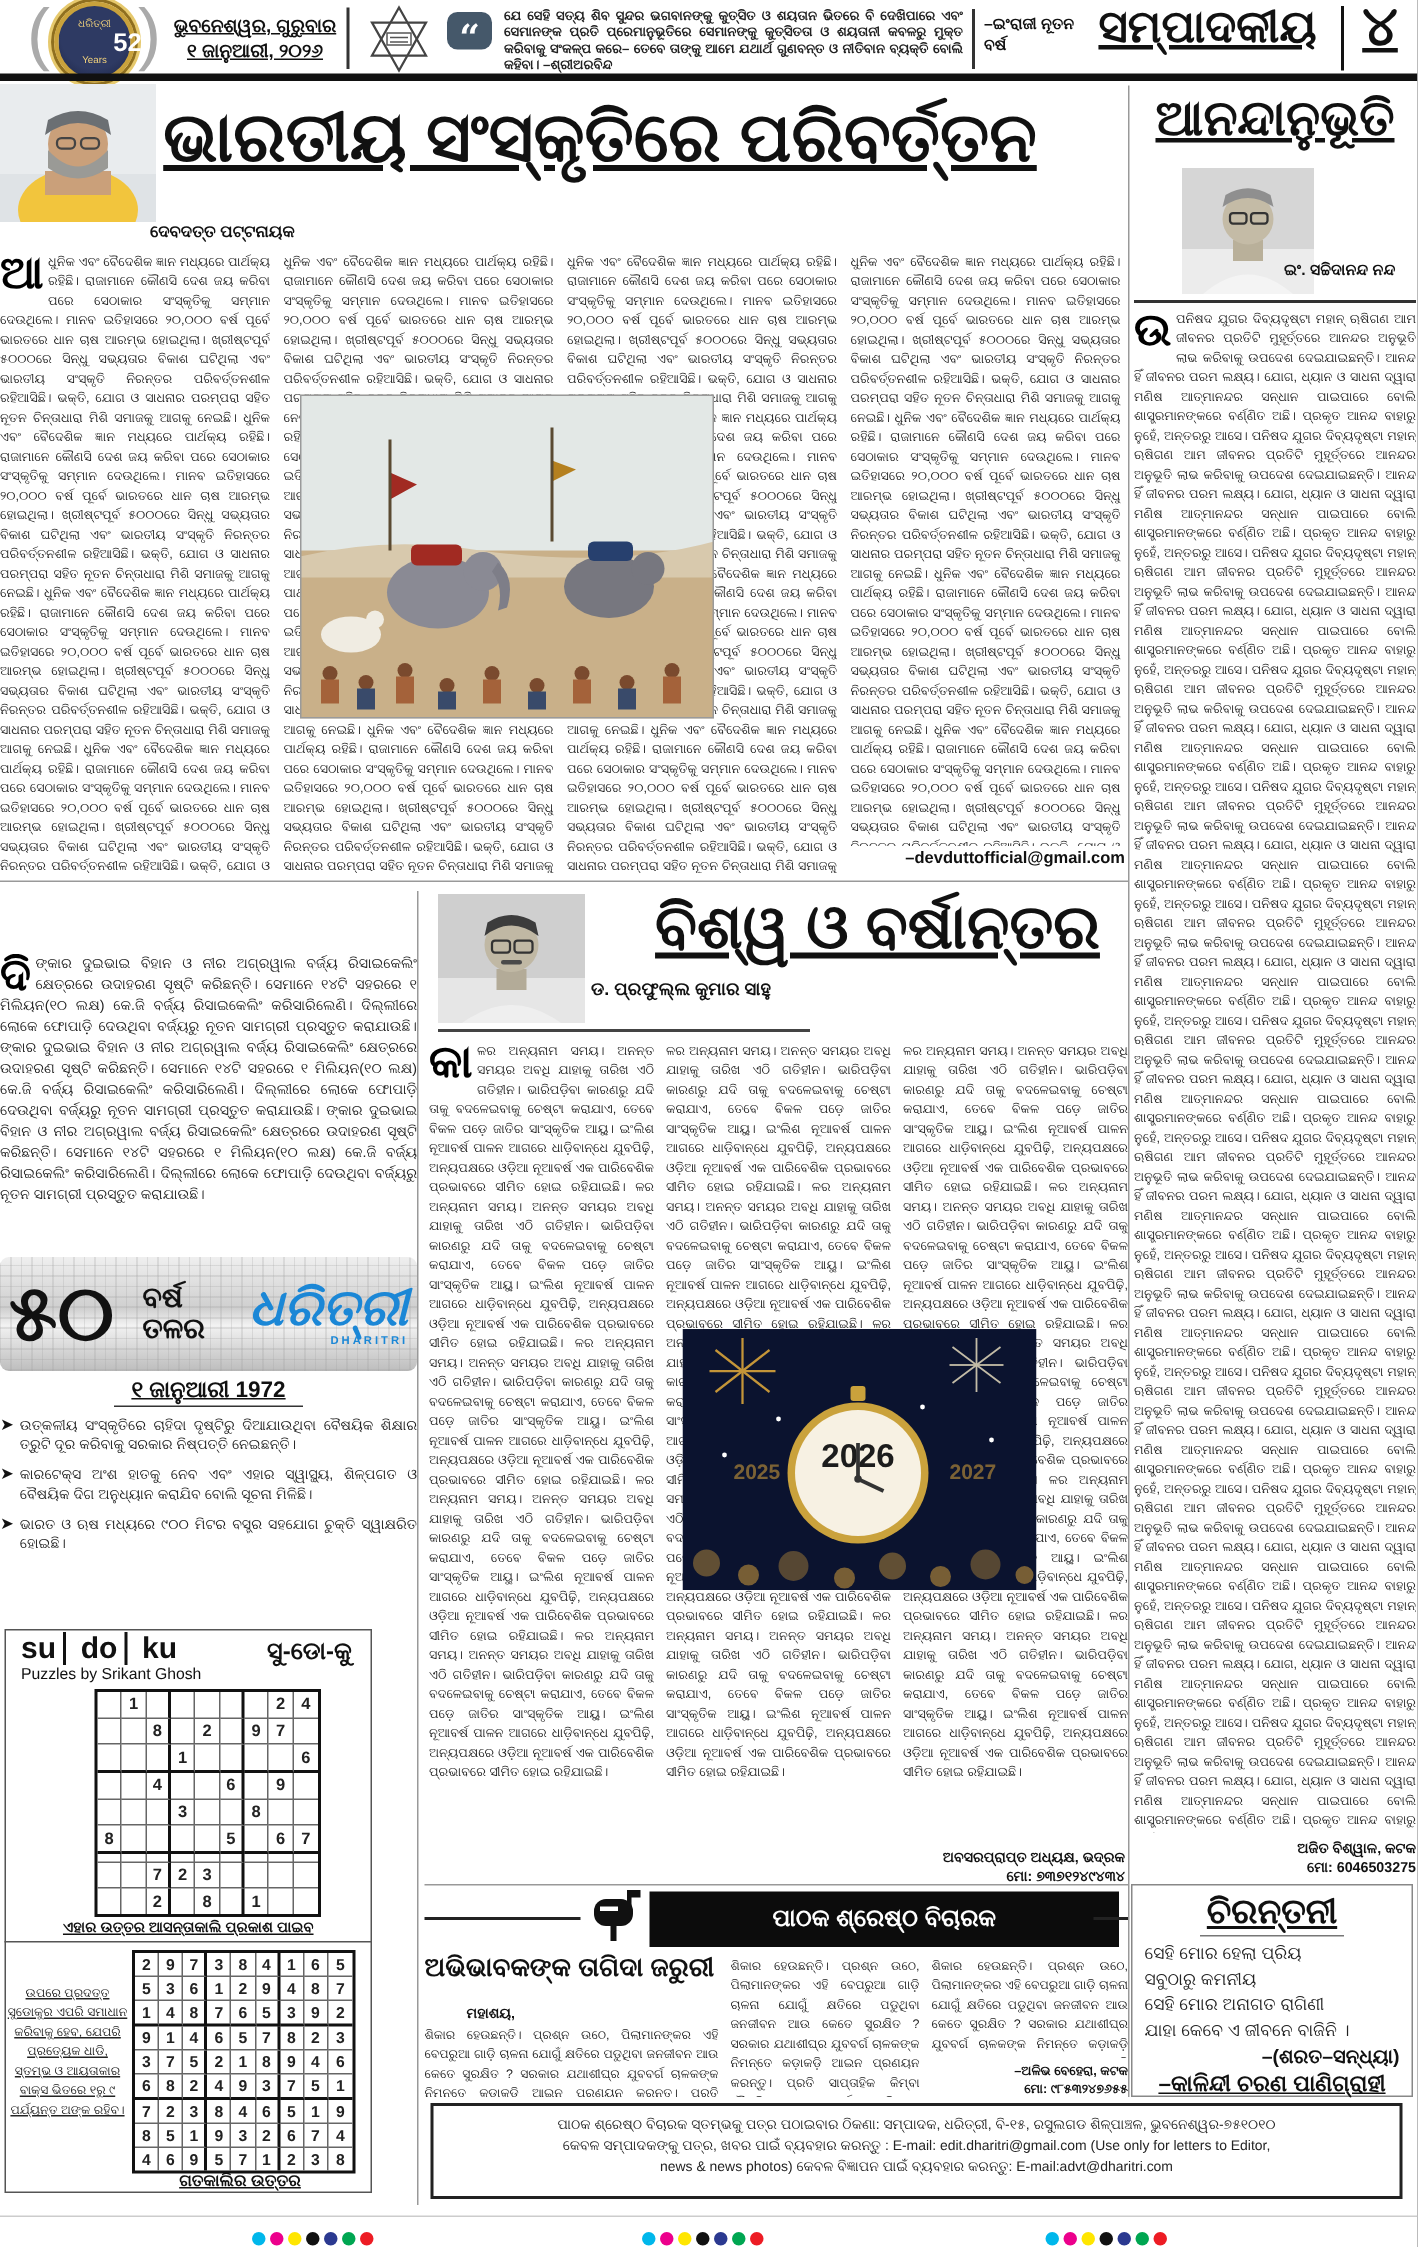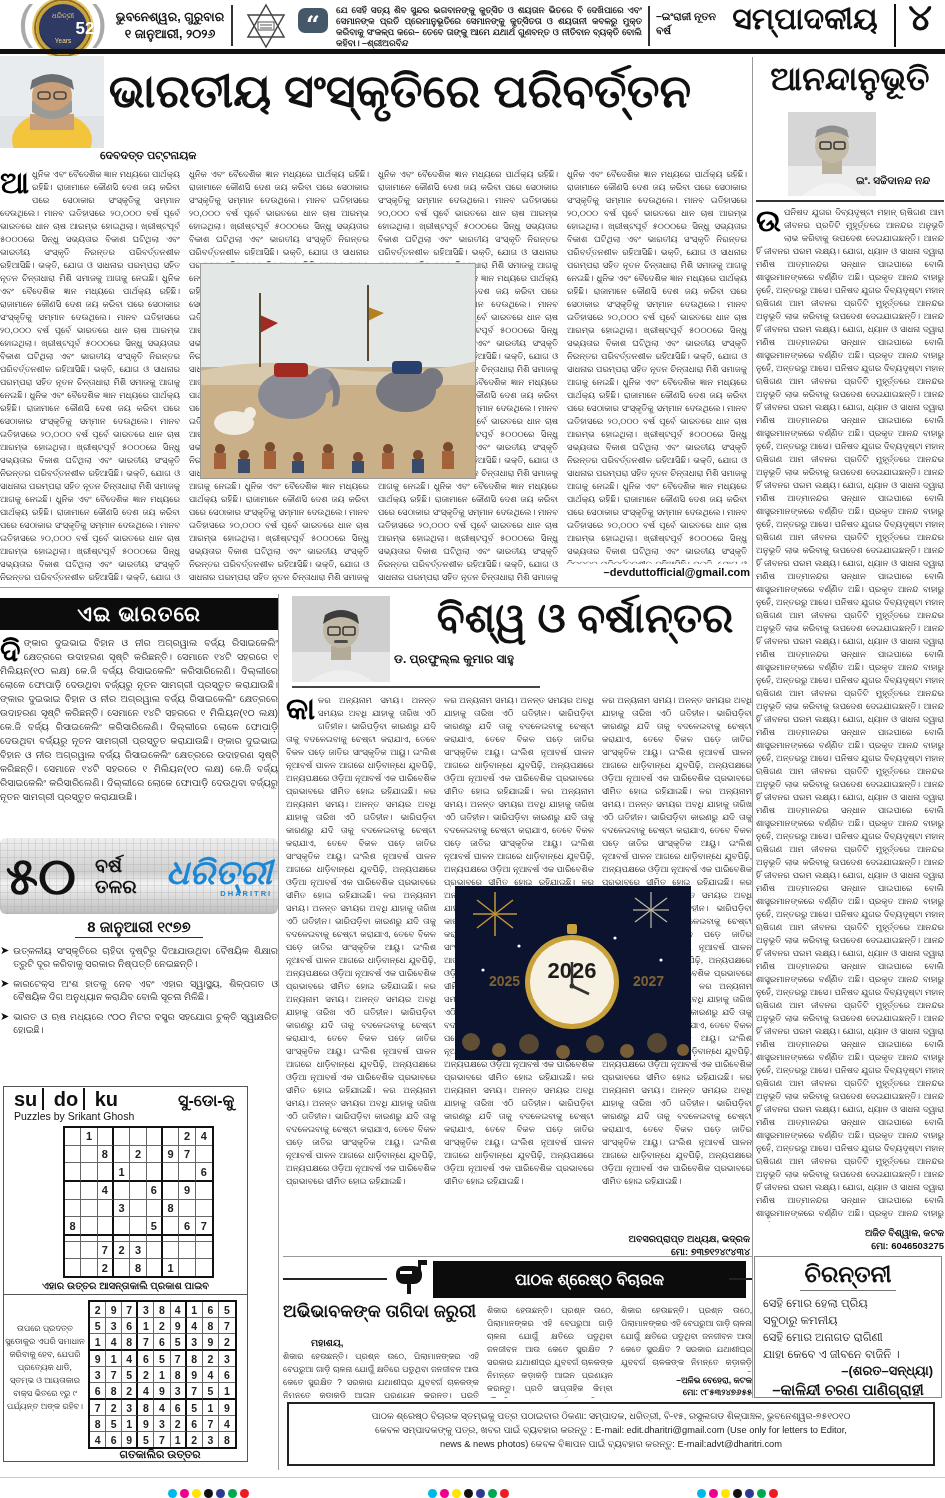--- a/index.html
+++ b/index.html
@@ -1,20 +1,20 @@
 <!DOCTYPE html>
 <html><head>
 <meta charset="utf-8">
 <style>
   html,body{margin:0;padding:0;background:#888;}
   #page{position:relative;width:945px;height:1498px;background:#fff;overflow:hidden;
         font-family:"Liberation Sans","DejaVu Sans",sans-serif;color:#111;}
   .abs{position:absolute;}
   .b{font-weight:700;}
-  .ctr{text-align:center;}
+  .ctr{text-align:center;text-decoration:underline;}
   .just{text-align:justify;}
   .body-txt{font-size:8.5px;line-height:13px;overflow:hidden;color:#222;}
   .dropcap{float:left;font-size:30px;line-height:26px;font-weight:700;padding:2px 3px 0 0;color:#000;}
   .rule-h{background:#111;}
   .rule-thin{background:#999;}
   .banner{background:#0c0c0c;color:#fff;display:flex;align-items:center;justify-content:center;}
   
   .sgrid{display:grid;border:2px solid #111;background:#fff;}
   .sgrid .cell{display:flex;align-items:center;justify-content:center;font-weight:700;
                border-right:1px solid #666;border-bottom:1px solid #666;color:#222;}
@@ -183,35 +183,34 @@
   <div class="abs b" style="left:856px;top:174px;width:88px;font-size:10.5px;line-height:13px;">ଇଂ. ସଚ୍ଚିଦାନନ୍ଦ ନନ୍ଦ</div>
   <div class="abs" style="left:756px;top:200px;width:188px;height:2px;background:#333;"></div>
   <div class="abs body-txt just" style="left:756px;top:206px;width:188px;height:1016px;">
     <span class="dropcap">ଉ</span><span>ପନିଷଦ ଯୁଗର ଦିବ୍ୟଦୃଷ୍ଟା ମହାନ୍ ଋଷିଗଣ ଆମ ଜୀବନର ପ୍ରତିଟି ମୁହୂର୍ତ୍ତରେ ଆନନ୍ଦର ଅନୁଭୂତି ଲାଭ କରିବାକୁ ଉପଦେଶ ଦେଇଯାଇଛନ୍ତି। ଆନନ୍ଦ ହିଁ ଜୀବନର ପରମ ଲକ୍ଷ୍ୟ। ଯୋଗ, ଧ୍ୟାନ ଓ ସାଧନା ଦ୍ୱାରା ମଣିଷ ଆତ୍ମାନନ୍ଦର ସନ୍ଧାନ ପାଇପାରେ ବୋଲି ଶାସ୍ତ୍ରମାନଙ୍କରେ ବର୍ଣ୍ଣିତ ଅଛି। ପ୍ରକୃତ ଆନନ୍ଦ ବାହାରୁ ନୁହେଁ, ଅନ୍ତରରୁ ଆସେ। ପନିଷଦ ଯୁଗର ଦିବ୍ୟଦୃଷ୍ଟା ମହାନ୍ ଋଷିଗଣ ଆମ ଜୀବନର ପ୍ରତିଟି ମୁହୂର୍ତ୍ତରେ ଆନନ୍ଦର ଅନୁଭୂତି ଲାଭ କରିବାକୁ ଉପଦେଶ ଦେଇଯାଇଛନ୍ତି। ଆନନ୍ଦ ହିଁ ଜୀବନର ପରମ ଲକ୍ଷ୍ୟ। ଯୋଗ, ଧ୍ୟାନ ଓ ସାଧନା ଦ୍ୱାରା ମଣିଷ ଆତ୍ମାନନ୍ଦର ସନ୍ଧାନ ପାଇପାରେ ବୋଲି ଶାସ୍ତ୍ରମାନଙ୍କରେ ବର୍ଣ୍ଣିତ ଅଛି। ପ୍ରକୃତ ଆନନ୍ଦ ବାହାରୁ ନୁହେଁ, ଅନ୍ତରରୁ ଆସେ। ପନିଷଦ ଯୁଗର ଦିବ୍ୟଦୃଷ୍ଟା ମହାନ୍ ଋଷିଗଣ ଆମ ଜୀବନର ପ୍ରତିଟି ମୁହୂର୍ତ୍ତରେ ଆନନ୍ଦର ଅନୁଭୂତି ଲାଭ କରିବାକୁ ଉପଦେଶ ଦେଇଯାଇଛନ୍ତି। ଆନନ୍ଦ ହିଁ ଜୀବନର ପରମ ଲକ୍ଷ୍ୟ। ଯୋଗ, ଧ୍ୟାନ ଓ ସାଧନା ଦ୍ୱାରା ମଣିଷ ଆତ୍ମାନନ୍ଦର ସନ୍ଧାନ ପାଇପାରେ ବୋଲି ଶାସ୍ତ୍ରମାନଙ୍କରେ ବର୍ଣ୍ଣିତ ଅଛି। ପ୍ରକୃତ ଆନନ୍ଦ ବାହାରୁ ନୁହେଁ, ଅନ୍ତରରୁ ଆସେ। ପନିଷଦ ଯୁଗର ଦିବ୍ୟଦୃଷ୍ଟା ମହାନ୍ ଋଷିଗଣ ଆମ ଜୀବନର ପ୍ରତିଟି ମୁହୂର୍ତ୍ତରେ ଆନନ୍ଦର ଅନୁଭୂତି ଲାଭ କରିବାକୁ ଉପଦେଶ ଦେଇଯାଇଛନ୍ତି। ଆନନ୍ଦ ହିଁ ଜୀବନର ପରମ ଲକ୍ଷ୍ୟ। ଯୋଗ, ଧ୍ୟାନ ଓ ସାଧନା ଦ୍ୱାରା ମଣିଷ ଆତ୍ମାନନ୍ଦର ସନ୍ଧାନ ପାଇପାରେ ବୋଲି ଶାସ୍ତ୍ରମାନଙ୍କରେ ବର୍ଣ୍ଣିତ ଅଛି। ପ୍ରକୃତ ଆନନ୍ଦ ବାହାରୁ ନୁହେଁ, ଅନ୍ତରରୁ ଆସେ। ପନିଷଦ ଯୁଗର ଦିବ୍ୟଦୃଷ୍ଟା ମହାନ୍ ଋଷିଗଣ ଆମ ଜୀବନର ପ୍ରତିଟି ମୁହୂର୍ତ୍ତରେ ଆନନ୍ଦର ଅନୁଭୂତି ଲାଭ କରିବାକୁ ଉପଦେଶ ଦେଇଯାଇଛନ୍ତି। ଆନନ୍ଦ ହିଁ ଜୀବନର ପରମ ଲକ୍ଷ୍ୟ। ଯୋଗ, ଧ୍ୟାନ ଓ ସାଧନା ଦ୍ୱାରା ମଣିଷ ଆତ୍ମାନନ୍ଦର ସନ୍ଧାନ ପାଇପାରେ ବୋଲି ଶାସ୍ତ୍ରମାନଙ୍କରେ ବର୍ଣ୍ଣିତ ଅଛି। ପ୍ରକୃତ ଆନନ୍ଦ ବାହାରୁ ନୁହେଁ, ଅନ୍ତରରୁ ଆସେ। ପନିଷଦ ଯୁଗର ଦିବ୍ୟଦୃଷ୍ଟା ମହାନ୍ ଋଷିଗଣ ଆମ ଜୀବନର ପ୍ରତିଟି ମୁହୂର୍ତ୍ତରେ ଆନନ୍ଦର ଅନୁଭୂତି ଲାଭ କରିବାକୁ ଉପଦେଶ ଦେଇଯାଇଛନ୍ତି। ଆନନ୍ଦ ହିଁ ଜୀବନର ପରମ ଲକ୍ଷ୍ୟ। ଯୋଗ, ଧ୍ୟାନ ଓ ସାଧନା ଦ୍ୱାରା ମଣିଷ ଆତ୍ମାନନ୍ଦର ସନ୍ଧାନ ପାଇପାରେ ବୋଲି ଶାସ୍ତ୍ରମାନଙ୍କରେ ବର୍ଣ୍ଣିତ ଅଛି। ପ୍ରକୃତ ଆନନ୍ଦ ବାହାରୁ ନୁହେଁ, ଅନ୍ତରରୁ ଆସେ। ପନିଷଦ ଯୁଗର ଦିବ୍ୟଦୃଷ୍ଟା ମହାନ୍ ଋଷିଗଣ ଆମ ଜୀବନର ପ୍ରତିଟି ମୁହୂର୍ତ୍ତରେ ଆନନ୍ଦର ଅନୁଭୂତି ଲାଭ କରିବାକୁ ଉପଦେଶ ଦେଇଯାଇଛନ୍ତି। ଆନନ୍ଦ ହିଁ ଜୀବନର ପରମ ଲକ୍ଷ୍ୟ। ଯୋଗ, ଧ୍ୟାନ ଓ ସାଧନା ଦ୍ୱାରା ମଣିଷ ଆତ୍ମାନନ୍ଦର ସନ୍ଧାନ ପାଇପାରେ ବୋଲି ଶାସ୍ତ୍ରମାନଙ୍କରେ ବର୍ଣ୍ଣିତ ଅଛି। ପ୍ରକୃତ ଆନନ୍ଦ ବାହାରୁ ନୁହେଁ, ଅନ୍ତରରୁ ଆସେ। ପନିଷଦ ଯୁଗର ଦିବ୍ୟଦୃଷ୍ଟା ମହାନ୍ ଋଷିଗଣ ଆମ ଜୀବନର ପ୍ରତିଟି ମୁହୂର୍ତ୍ତରେ ଆନନ୍ଦର ଅନୁଭୂତି ଲାଭ କରିବାକୁ ଉପଦେଶ ଦେଇଯାଇଛନ୍ତି। ଆନନ୍ଦ ହିଁ ଜୀବନର ପରମ ଲକ୍ଷ୍ୟ। ଯୋଗ, ଧ୍ୟାନ ଓ ସାଧନା ଦ୍ୱାରା ମଣିଷ ଆତ୍ମାନନ୍ଦର ସନ୍ଧାନ ପାଇପାରେ ବୋଲି ଶାସ୍ତ୍ରମାନଙ୍କରେ ବର୍ଣ୍ଣିତ ଅଛି। ପ୍ରକୃତ ଆନନ୍ଦ ବାହାରୁ ନୁହେଁ, ଅନ୍ତରରୁ ଆସେ। ପନିଷଦ ଯୁଗର ଦିବ୍ୟଦୃଷ୍ଟା ମହାନ୍ ଋଷିଗଣ ଆମ ଜୀବନର ପ୍ରତିଟି ମୁହୂର୍ତ୍ତରେ ଆନନ୍ଦର ଅନୁଭୂତି ଲାଭ କରିବାକୁ ଉପଦେଶ ଦେଇଯାଇଛନ୍ତି। ଆନନ୍ଦ ହିଁ ଜୀବନର ପରମ ଲକ୍ଷ୍ୟ। ଯୋଗ, ଧ୍ୟାନ ଓ ସାଧନା ଦ୍ୱାରା ମଣିଷ ଆତ୍ମାନନ୍ଦର ସନ୍ଧାନ ପାଇପାରେ ବୋଲି ଶାସ୍ତ୍ରମାନଙ୍କରେ ବର୍ଣ୍ଣିତ ଅଛି। ପ୍ରକୃତ ଆନନ୍ଦ ବାହାରୁ ନୁହେଁ, ଅନ୍ତରରୁ ଆସେ। ପନିଷଦ ଯୁଗର ଦିବ୍ୟଦୃଷ୍ଟା ମହାନ୍ ଋଷିଗଣ ଆମ ଜୀବନର ପ୍ରତିଟି ମୁହୂର୍ତ୍ତରେ ଆନନ୍ଦର ଅନୁଭୂତି ଲାଭ କରିବାକୁ ଉପଦେଶ ଦେଇଯାଇଛନ୍ତି। ଆନନ୍ଦ ହିଁ ଜୀବନର ପରମ ଲକ୍ଷ୍ୟ। ଯୋଗ, ଧ୍ୟାନ ଓ ସାଧନା ଦ୍ୱାରା ମଣିଷ ଆତ୍ମାନନ୍ଦର ସନ୍ଧାନ ପାଇପାରେ ବୋଲି ଶାସ୍ତ୍ରମାନଙ୍କରେ ବର୍ଣ୍ଣିତ ଅଛି। ପ୍ରକୃତ ଆନନ୍ଦ ବାହାରୁ ନୁହେଁ, ଅନ୍ତରରୁ ଆସେ। ପନିଷଦ ଯୁଗର ଦିବ୍ୟଦୃଷ୍ଟା ମହାନ୍ ଋଷିଗଣ ଆମ ଜୀବନର ପ୍ରତିଟି ମୁହୂର୍ତ୍ତରେ ଆନନ୍ଦର ଅନୁଭୂତି ଲାଭ କରିବାକୁ ଉପଦେଶ ଦେଇଯାଇଛନ୍ତି। ଆନନ୍ଦ ହିଁ ଜୀବନର ପରମ ଲକ୍ଷ୍ୟ। ଯୋଗ, ଧ୍ୟାନ ଓ ସାଧନା ଦ୍ୱାରା ମଣିଷ ଆତ୍ମାନନ୍ଦର ସନ୍ଧାନ ପାଇପାରେ ବୋଲି ଶାସ୍ତ୍ରମାନଙ୍କରେ ବର୍ଣ୍ଣିତ ଅଛି। ପ୍ରକୃତ ଆନନ୍ଦ ବାହାରୁ ନୁହେଁ, ଅନ୍ତରରୁ ଆସେ। ପନିଷଦ ଯୁଗର ଦିବ୍ୟଦୃଷ୍ଟା ମହାନ୍ ଋଷିଗଣ ଆମ ଜୀବନର ପ୍ରତିଟି ମୁହୂର୍ତ୍ତରେ ଆନନ୍ଦର ଅନୁଭୂତି ଲାଭ କରିବାକୁ ଉପଦେଶ ଦେଇଯାଇଛନ୍ତି। ଆନନ୍ଦ ହିଁ ଜୀବନର ପରମ ଲକ୍ଷ୍ୟ। ଯୋଗ, ଧ୍ୟାନ ଓ ସାଧନା ଦ୍ୱାରା ମଣିଷ ଆତ୍ମାନନ୍ଦର ସନ୍ଧାନ ପାଇପାରେ ବୋଲି ଶାସ୍ତ୍ରମାନଙ୍କରେ ବର୍ଣ୍ଣିତ ଅଛି। ପ୍ରକୃତ ଆନନ୍ଦ ବାହାରୁ ନୁହେଁ, ଅନ୍ତରରୁ ଆସେ। ପନିଷଦ ଯୁଗର ଦିବ୍ୟଦୃଷ୍ଟା ମହାନ୍ ଋଷିଗଣ ଆମ ଜୀବନର ପ୍ରତିଟି ମୁହୂର୍ତ୍ତରେ ଆନନ୍ଦର ଅନୁଭୂତି ଲାଭ କରିବାକୁ ଉପଦେଶ ଦେଇଯାଇଛନ୍ତି। ଆନନ୍ଦ ହିଁ ଜୀବନର ପରମ ଲକ୍ଷ୍ୟ। ଯୋଗ, ଧ୍ୟାନ ଓ ସାଧନା ଦ୍ୱାରା ମଣିଷ ଆତ୍ମାନନ୍ଦର ସନ୍ଧାନ ପାଇପାରେ ବୋଲି ଶାସ୍ତ୍ରମାନଙ୍କରେ ବର୍ଣ୍ଣିତ ଅଛି। ପ୍ରକୃତ ଆନନ୍ଦ ବାହାରୁ ନୁହେଁ, ଅନ୍ତରରୁ ଆସେ। ପନିଷଦ ଯୁଗର ଦିବ୍ୟଦୃଷ୍ଟା ମହାନ୍ ଋଷିଗଣ ଆମ ଜୀବନର ପ୍ରତିଟି ମୁହୂର୍ତ୍ତରେ ଆନନ୍ଦର ଅନୁଭୂତି ଲାଭ କରିବାକୁ ଉପଦେଶ ଦେଇଯାଇଛନ୍ତି। ଆନନ୍ଦ ହିଁ ଜୀବନର ପରମ ଲକ୍ଷ୍ୟ। ଯୋଗ, ଧ୍ୟାନ ଓ ସାଧନା ଦ୍ୱାରା ମଣିଷ ଆତ୍ମାନନ୍ଦର ସନ୍ଧାନ ପାଇପାରେ ବୋଲି ଶାସ୍ତ୍ରମାନଙ୍କରେ ବର୍ଣ୍ଣିତ ଅଛି। ପ୍ରକୃତ ଆନନ୍ଦ ବାହାରୁ ନୁହେଁ, ଅନ୍ତରରୁ ଆସେ।</span>
   </div>
   <div class="abs sig" style="left:800px;top:1226px;width:144px;font-size:9.5px;line-height:13px;">
     <div>ଅଜିତ ବିଶ୍ୱାଳ, କଟକ</div>
     <div>ମୋ: 6046503275</div>
   </div>
 
-  <div class="abs banner b" style="left:0;top:598px;width:278px;height:32px;font-size:21px;letter-spacing:1px;">ଏଇ ଭାରତରେ</div>
   <div class="abs just" style="left:0;top:636px;width:278px;height:196px;font-size:9.5px;line-height:14px;overflow:hidden;color:#222;">
     <span class="dropcap">ଦି</span><span>ଙ୍କାର ଦୁଇଭାଇ ବିହାନ ଓ ନୀର ଅଗ୍ରୱାଲ ବର୍ଜ୍ୟ ରିସାଇକେଲିଂ କ୍ଷେତ୍ରରେ ଉଦାହରଣ ସୃଷ୍ଟି କରିଛନ୍ତି। ସେମାନେ ୧୪ଟି ସହରରେ ୧ ମିଲିୟନ(୧୦ ଲକ୍ଷ) କେ.ଜି ବର୍ଜ୍ୟ ରିସାଇକେଲିଂ କରିସାରିଲେଣି। ଦିଲ୍ଲୀରେ ଲୋକେ ଫୋପାଡ଼ି ଦେଉଥିବା ବର୍ଜ୍ୟରୁ ନୂତନ ସାମଗ୍ରୀ ପ୍ରସ୍ତୁତ କରାଯାଉଛି। ଙ୍କାର ଦୁଇଭାଇ ବିହାନ ଓ ନୀର ଅଗ୍ରୱାଲ ବର୍ଜ୍ୟ ରିସାଇକେଲିଂ କ୍ଷେତ୍ରରେ ଉଦାହରଣ ସୃଷ୍ଟି କରିଛନ୍ତି। ସେମାନେ ୧୪ଟି ସହରରେ ୧ ମିଲିୟନ(୧୦ ଲକ୍ଷ) କେ.ଜି ବର୍ଜ୍ୟ ରିସାଇକେଲିଂ କରିସାରିଲେଣି। ଦିଲ୍ଲୀରେ ଲୋକେ ଫୋପାଡ଼ି ଦେଉଥିବା ବର୍ଜ୍ୟରୁ ନୂତନ ସାମଗ୍ରୀ ପ୍ରସ୍ତୁତ କରାଯାଉଛି। ଙ୍କାର ଦୁଇଭାଇ ବିହାନ ଓ ନୀର ଅଗ୍ରୱାଲ ବର୍ଜ୍ୟ ରିସାଇକେଲିଂ କ୍ଷେତ୍ରରେ ଉଦାହରଣ ସୃଷ୍ଟି କରିଛନ୍ତି। ସେମାନେ ୧୪ଟି ସହରରେ ୧ ମିଲିୟନ(୧୦ ଲକ୍ଷ) କେ.ଜି ବର୍ଜ୍ୟ ରିସାଇକେଲିଂ କରିସାରିଲେଣି। ଦିଲ୍ଲୀରେ ଲୋକେ ଫୋପାଡ଼ି ଦେଉଥିବା ବର୍ଜ୍ୟରୁ ନୂତନ ସାମଗ୍ରୀ ପ୍ରସ୍ତୁତ କରାଯାଉଛି।</span>
   </div>
 
   <div class="abs fifty-box" style="left:0;top:838px;width:278px;height:76px;gap:19px;">
     <span class="b" style="font-size:52px;line-height:52px;">୫୦</span>
     <span class="b" style="font-size:19px;width:52px;line-height:21px;">ବର୍ଷ ତଳର</span>
     <span style="display:inline-flex;flex-direction:column;align-items:flex-end;">
       <span class="b" style="font-size:34px;line-height:34px;color:#1b87d6;font-style:italic;">ଧରିତ୍ରୀ</span>
       <span class="b" style="font-size:7.5px;letter-spacing:2px;color:#1b87d6;">DHARITRI</span>
     </span>
   </div>
   <div class="abs ctr" style="left:0;top:918px;width:278px;">
-    <span class="b" style="font-size:15px;border-bottom:1px solid #333;padding:0 12px 2px;">8 ଜାନୁଆରୀ ୧୯୭୭</span>
+    <span class="b" style="font-size:15px;border-bottom:1px solid #333;padding:0 12px 2px;">୧ ଜାନୁଆରୀ 1972</span>
   </div>
   <div class="abs" style="left:0;top:944px;width:278px;height:138px;overflow:hidden;">
     <div class="bullet-item">
       <span class="mk">➤</span>
       <span class="tx">ଉତ୍କଳୀୟ ସଂସ୍କୃତିରେ ଚାହିଦା ଦୃଷ୍ଟିରୁ ଦିଆଯାଉଥିବା ବୈଷୟିକ ଶିକ୍ଷାର ତ୍ରୁଟି ଦୂର କରିବାକୁ ସରକାର ନିଷ୍ପତ୍ତି ନେଇଛନ୍ତି।</span>
     </div>
     <div class="bullet-item">
       <span class="mk">➤</span>
       <span class="tx">କାରଟେକ୍ସ ଅଂଶ ହାତକୁ ନେବ ଏବଂ ଏହାର ସ୍ୱାସ୍ଥ୍ୟ, ଶିଳ୍ପଗତ ଓ ବୈଷୟିକ ଦିଗ ଅନୁଧ୍ୟାନ କରାଯିବ ବୋଲି ସୂଚନା ମିଳିଛି।</span>
     </div>

